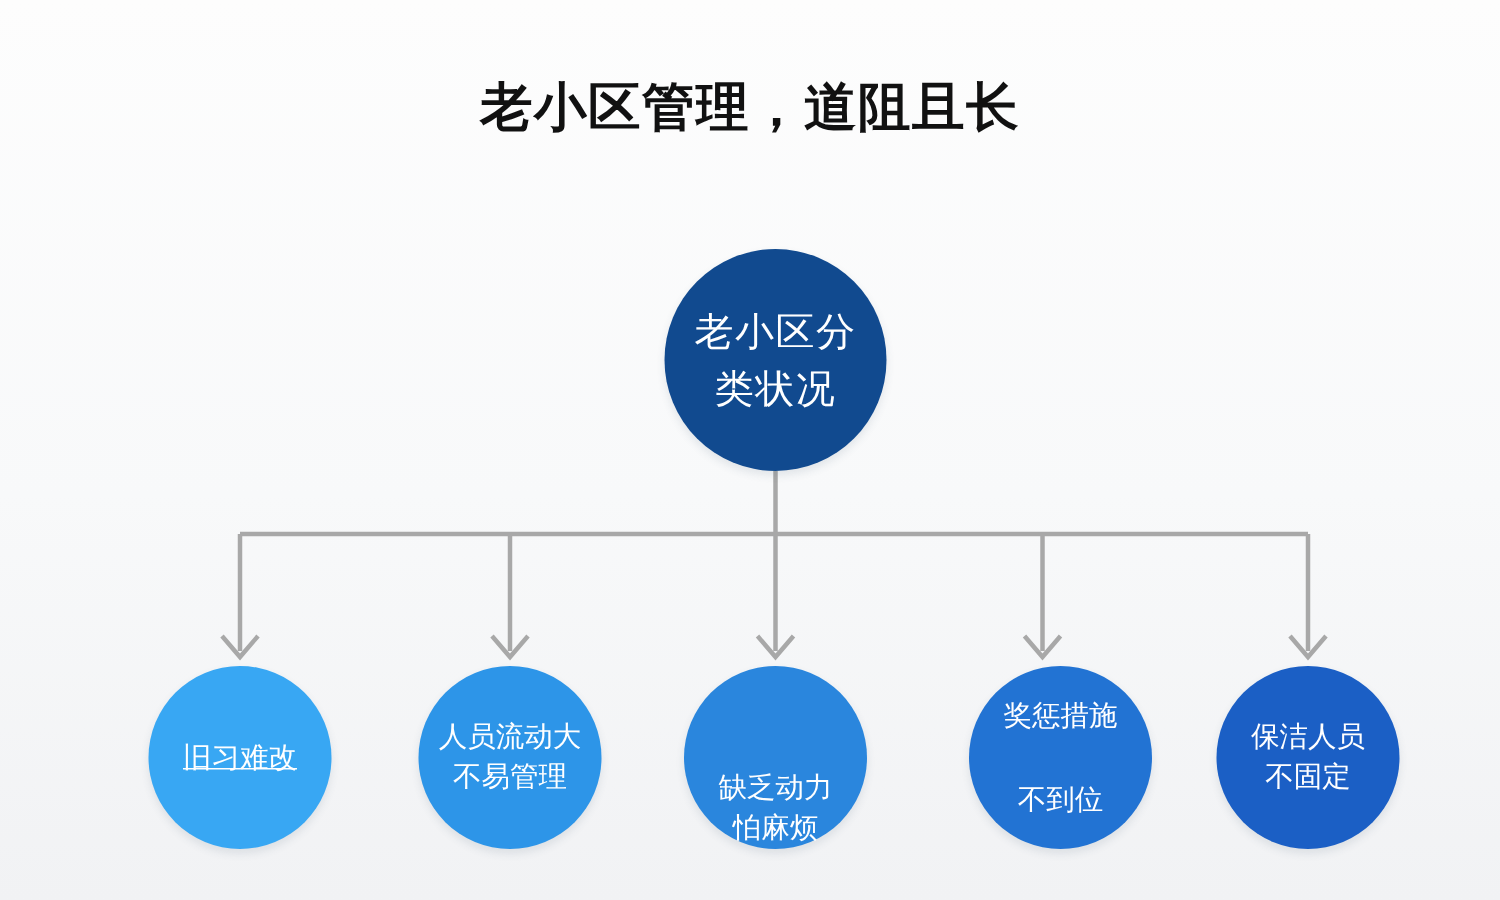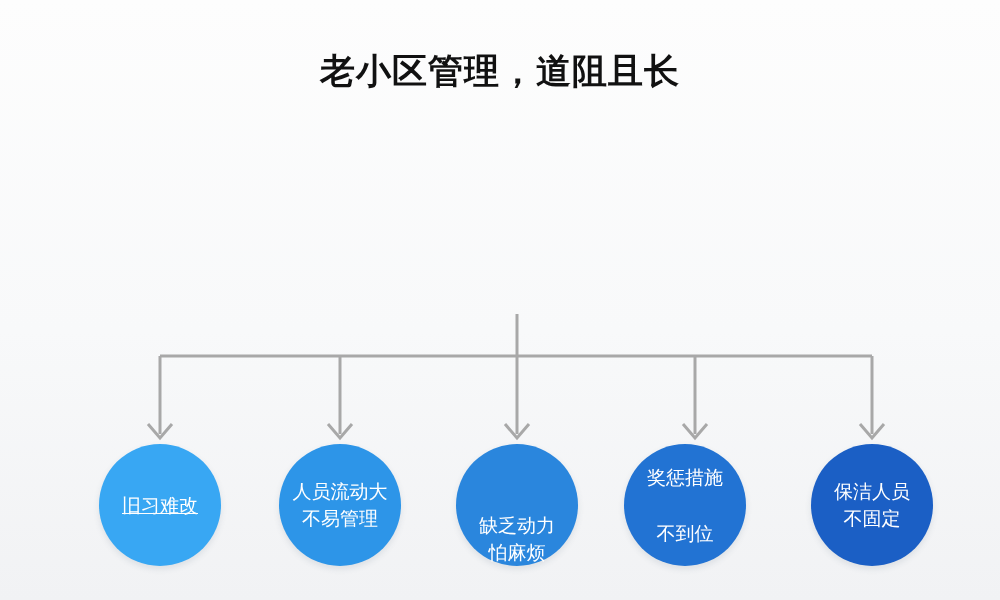--- a/index.html
+++ b/index.html
@@ -57,21 +57,21 @@
   .child-node {
     width: 122px;
     height: 122px;
     top: 444px;
     font-size: 19px;
     line-height: 27px;
   }
   .child-0 { left: 99px; }
   .child-1 { left: 279px; }
   .child-2 { left: 456px; justify-content: flex-end; }
-  .child-3 { left: 624px; gap: 29px; }
+  .child-3 { left: 646px; gap: 29px; }
   .child-4 { left: 811px; }
 </style>
 </head>
 <body>
 
 <div class="slide">
 
   <h1 class="title" style="color: rgb(17, 17, 17);">老小区管理，道阻且长</h1>
 
   <svg class="connectors" viewBox="0 0 1000 600" fill="none">
@@ -88,20 +88,24 @@
       <path d="M 872 356 L 872 434"></path>
 
       <polyline points="148,424 160,438 172,424"></polyline>
       <polyline points="328,424 340,438 352,424"></polyline>
       <polyline points="505,424 517,438 529,424"></polyline>
       <polyline points="683,424 695,438 707,424"></polyline>
       <polyline points="860,424 872,438 884,424"></polyline>
     </g>
   </svg>
 
+  <div class="node root-node" style="background-color: rgb(17, 74, 143);">
+    <span>老小区分</span>
+    <span>类状况</span>
+  </div>
 
   <div class="node child-node child-0" style="background-color: rgb(56, 167, 243); text-decoration: underline;">
     <span>旧习难改</span>
     <span></span>
   </div>
 
   <div class="node child-node child-1" style="background-color: rgb(45, 149, 232);">
     <span>人员流动大</span>
     <span>不易管理</span>
   </div>

